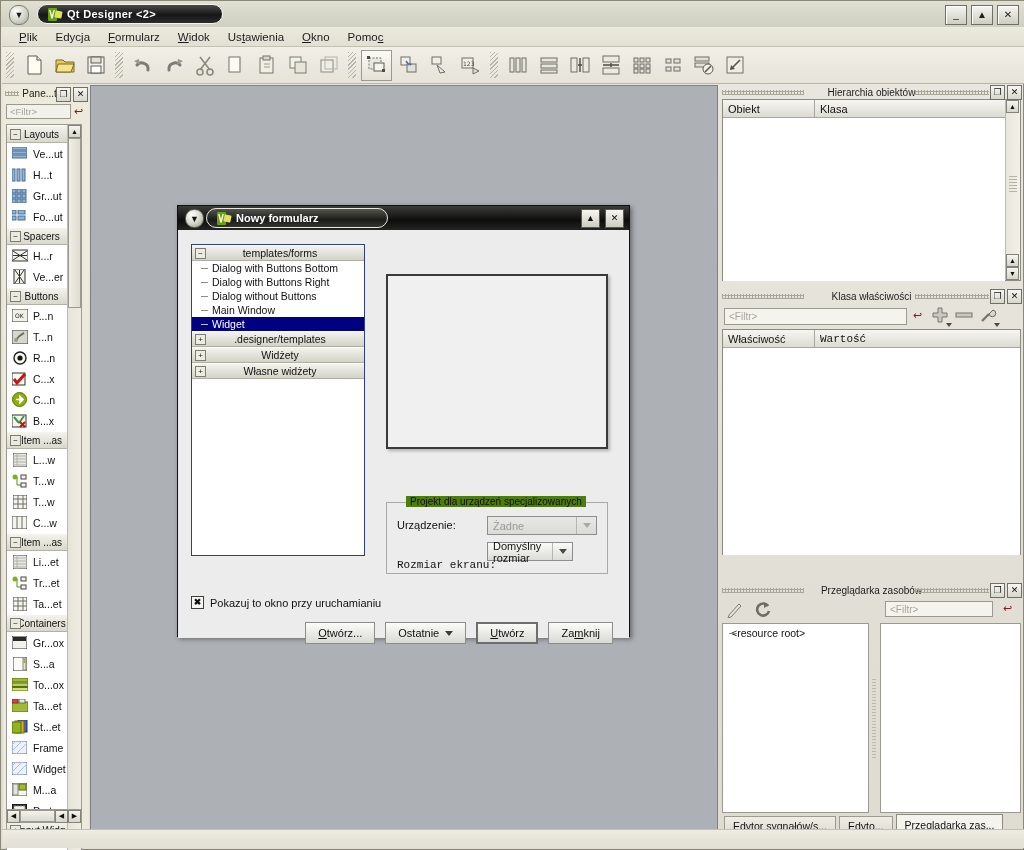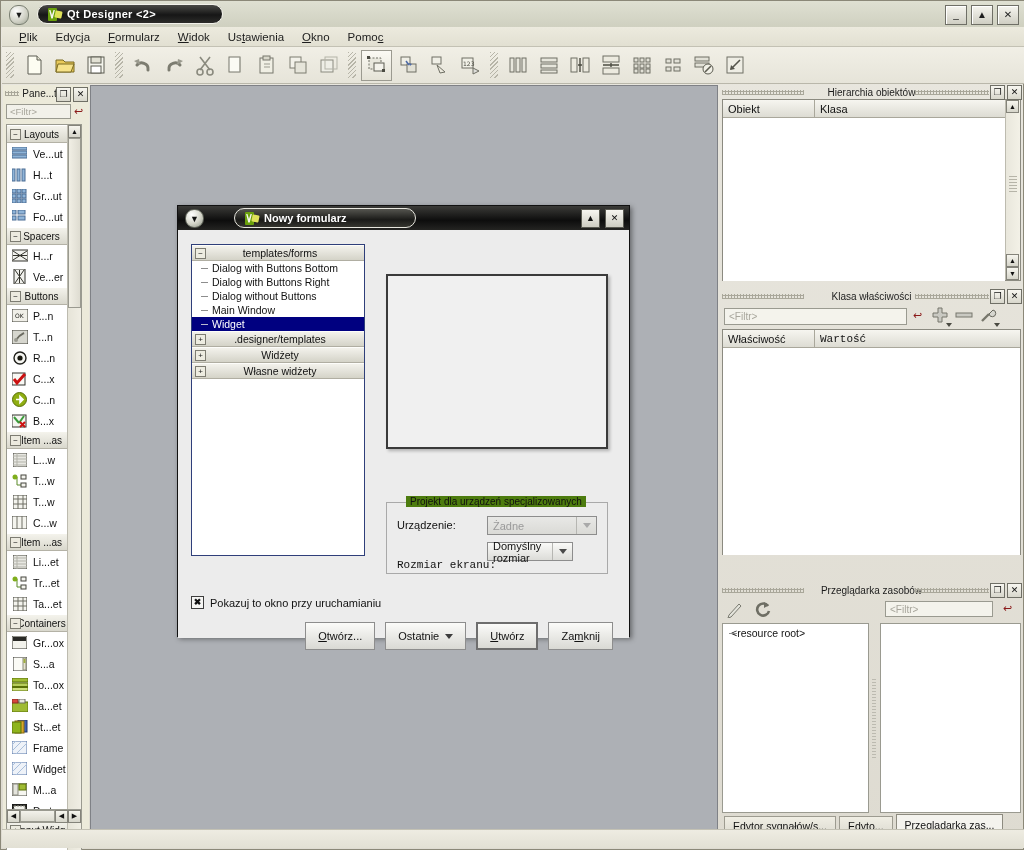--- a/index.html
+++ b/index.html
@@ -145,21 +145,21 @@
   }
   .dlg-title .orb{
     position:absolute;left:7px;top:3px;width:17px;height:17px;border-radius:9px;
     background:radial-gradient(circle at 35% 28%,#ffffff,#d3d4c8 55%,#8e9486);
     border:1px solid #5d6157;display:flex;align-items:center;justify-content:center;font-size:9px;color:#111;
   }
   .dlg-title .cap{
     position:absolute;left:28px;top:2px;height:20px;width:182px;border-radius:11px;
     background:linear-gradient(#55554f,#1a1a18 60%,#35352f);
     border:1px solid #e7e6de;
-    display:flex;align-items:center;gap:6px;padding:0 10px;box-sizing:border-box;margin-left:28px;
+    display:flex;align-items:center;gap:6px;padding:0 10px;box-sizing:border-box;
   }
   .dlg-title .cap .t{color:#fff;font-size:11px;font-weight:bold;}
   .dlg-title .dbtns2{position:absolute;right:5px;top:3px;display:flex;gap:5px;}
   .dlg-title .dbtn2{
     width:17px;height:17px;background:linear-gradient(#f7f6f0,#cdccc2);
     border:1px solid #5a5a52;display:flex;align-items:center;justify-content:center;
     font-size:9px;color:#101010;line-height:1;
   }
   .dlg-body{position:absolute;left:0;top:24px;width:100%;height:408px;background:#ececec;}
 
@@ -215,21 +215,21 @@
   }
   .combo.disabled .arrowbox .ar{border-top-color:#a9a9a9;}
 
   .chk-row{position:absolute;left:13px;top:366px;display:flex;align-items:center;gap:6px;font-size:11px;color:#111;}
   .chkbox{
     width:11px;height:11px;border:1px solid #3d3d3d;background:#f6f6f4;
     display:flex;align-items:center;justify-content:center;font-size:9px;line-height:1;color:#111;font-weight:bold;
   }
   .dlg-buttons{position:absolute;left:0;top:392px;width:100%;display:flex;justify-content:flex-end;padding-right:16px;gap:10px;box-sizing:border-box;}
   .btn{
-    height:28px;min-width:62px;padding:0 12px;box-sizing:border-box;
+    height:22px;min-width:62px;padding:0 12px;box-sizing:border-box;
     border:1px solid #8d8d8d;background:linear-gradient(#fbfbf9,#d9d9d4);
     display:flex;align-items:center;justify-content:center;gap:6px;
     font-size:11px;color:#111;
   }
   .btn.default{border:2px solid #6e6e6e;}
   .btn u{text-decoration:underline;}
   .btn .cbar{width:0;height:0;border-left:4px solid transparent;border-right:4px solid transparent;border-top:5px solid #3c3c3c;}
 
   
   .rightcol{position:absolute;left:719px;top:84px;width:303px;height:745px;}

